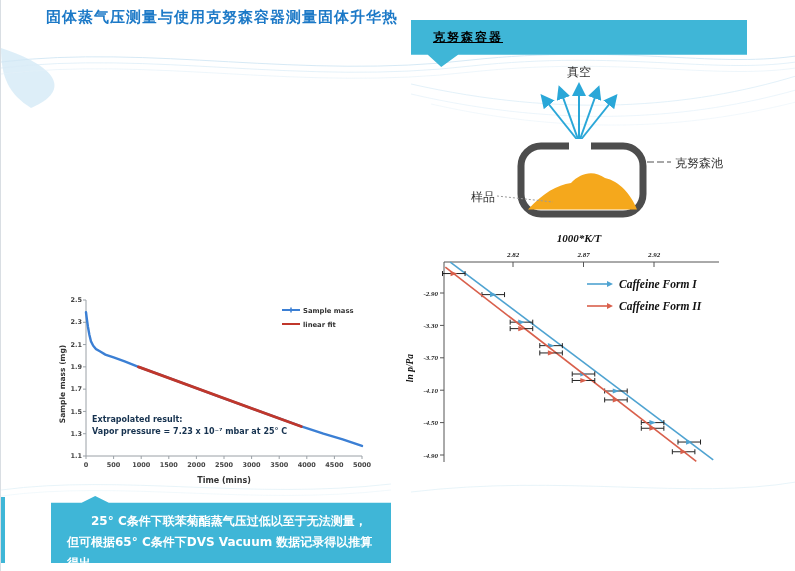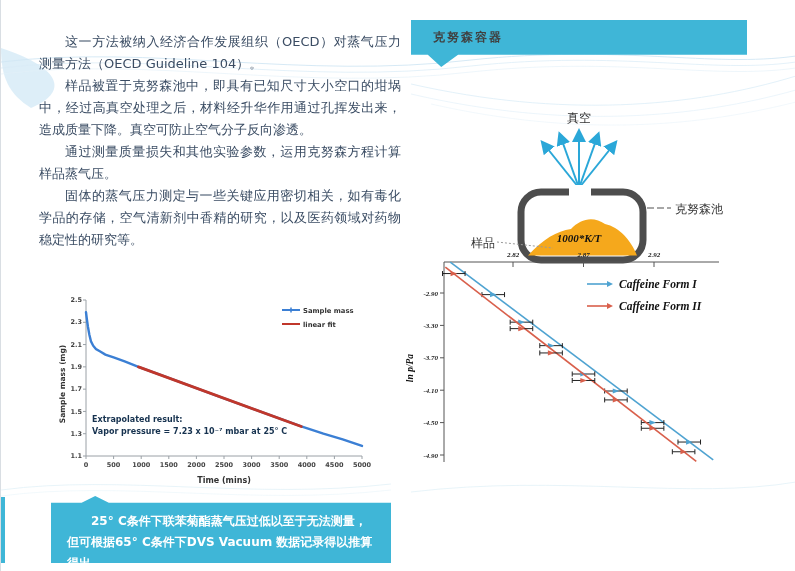--- a/index.html
+++ b/index.html
@@ -5,24 +5,24 @@
   html,body{margin:0;padding:0;background:#ffffff;}
   .page{position:relative;width:795px;height:571px;background:#fff;overflow:hidden;
         font-family:"DejaVu Sans","Liberation Sans",sans-serif;border-left:1px solid #d9dee3;}
   .deco{position:absolute;pointer-events:none;}
   .title{position:absolute;left:45px;top:8px;font-size:15px;font-weight:bold;letter-spacing:1px;color:#1c79c7;}
   .article{position:absolute;left:38px;top:31px;width:362px;font-size:13px;line-height:22px;
            text-align:justify;color:#3a4c63;}
   .article p{margin:0;text-indent:2em;}
   .chart1{position:absolute;left:55px;top:292px;width:315px;height:200px;}
   .banner-top{position:absolute;left:410px;top:20px;width:336px;height:47px;background:#3fb6d7;
-              color:#404040;font-weight:bold;font-size:12px;letter-spacing:2px;
+              color:#000000;font-weight:bold;font-size:12px;letter-spacing:2px;
               padding:9px 0 0 22px;box-sizing:border-box;
-              clip-path:polygon(0 0,100% 0,100% 74%,14% 74%,9% 100%,5% 74%,0 74%);}
-  .diagram{position:absolute;left:430px;top:60px;width:330px;height:170px;margin-top:46px;}
+              clip-path:polygon(0 0,100% 0,100% 74%,14% 74%,9% 100%,5% 74%,0 74%);text-decoration:underline;}
+  .diagram{position:absolute;left:430px;top:60px;width:330px;height:170px;}
   .chart2{position:absolute;left:400px;top:228px;width:395px;height:252px;font-style:italic;}
   .note{position:absolute;width:340px;height:67px;background:#3fb6d7;color:#fff;font-weight:bold;
         font-size:12px;line-height:21px;box-sizing:border-box;padding:15px 16px 0 16px;
         clip-path:polygon(0 10%,9% 10%,13% 0,17% 10%,100% 10%,100% 100%,0 100%);}
   .note p{margin:0;text-indent:2em;}
   .note-left{left:50px;top:496px;}
   .note-right{left:413px;top:496px;}
   .edge-strip{position:absolute;left:0;top:497px;width:4px;height:66px;background:#3fb6d7;}
 </style>
 </head>
@@ -38,26 +38,21 @@
     <path d="M410,48 C560,82 690,72 795,40" stroke="#dcedf7" fill="none" opacity="0.8"></path>
     <path d="M410,58 C565,94 695,82 795,54" stroke="#e4f1f9" fill="none" opacity="0.7"></path>
     <path d="M430,68 C580,102 700,90 795,66" stroke="#eaf4fa" fill="none" opacity="0.6"></path>
   </svg>
   <svg class="deco" style="left:0;top:468px" width="795" height="40" viewBox="0 0 795 40">
     <path d="M0,22 C120,6 250,32 390,16" stroke="#e2f1f8" fill="none" opacity="0.8"></path>
     <path d="M0,28 C120,12 250,38 390,22" stroke="#eaf5fa" fill="none" opacity="0.6"></path>
     <path d="M410,24 C560,6 690,32 795,14" stroke="#e2f1f8" fill="none" opacity="0.8"></path>
   </svg>
 
-  <div class="article" style="color: rgb(58, 76, 99);">
-    <p>这一方法被纳入经济合作发展组织（OECD）对蒸气压力测量方法（OECD Guideline 104）。</p>
-    <p>样品被置于克努森池中，即具有已知尺寸大小空口的坩埚中，经过高真空处理之后，材料经升华作用通过孔挥发出来，造成质量下降。真空可防止空气分子反向渗透。</p>
-    <p>通过测量质量损失和其他实验参数，运用克努森方程计算样品蒸气压。</p>
-    <p>固体的蒸气压力测定与一些关键应用密切相关，如有毒化学品的存储，空气清新剂中香精的研究，以及医药领域对药物稳定性的研究等。</p>
-  </div>
+  <div class="title" style="color: rgb(28, 121, 199);">固体蒸气压测量与使用克努森容器测量固体升华热</div>
 
   <div class="chart1" id="chart1"><svg viewBox="0 0 315 200" width="315" height="200">
         <path d="M30 8 V164 H306" stroke="#9aa0a6" fill="none" stroke-width="1"></path>
         <line x1="27" y1="164" x2="30" y2="164" stroke="#9aa0a6"></line>
         <text x="26" y="166.2" text-anchor="end" font-size="6.5" font-weight="bold" fill="#444">1.1</text>
         <line x1="27" y1="141.71428571428572" x2="30" y2="141.71428571428572" stroke="#9aa0a6"></line>
         <text x="26" y="143.9142857142857" text-anchor="end" font-size="6.5" font-weight="bold" fill="#444">1.3</text>
         <line x1="27" y1="119.42857142857143" x2="30" y2="119.42857142857143" stroke="#9aa0a6"></line>
         <text x="26" y="121.62857142857143" text-anchor="end" font-size="6.5" font-weight="bold" fill="#444">1.5</text>
         <line x1="27" y1="97.14285714285715" x2="30" y2="97.14285714285715" stroke="#9aa0a6"></line>

